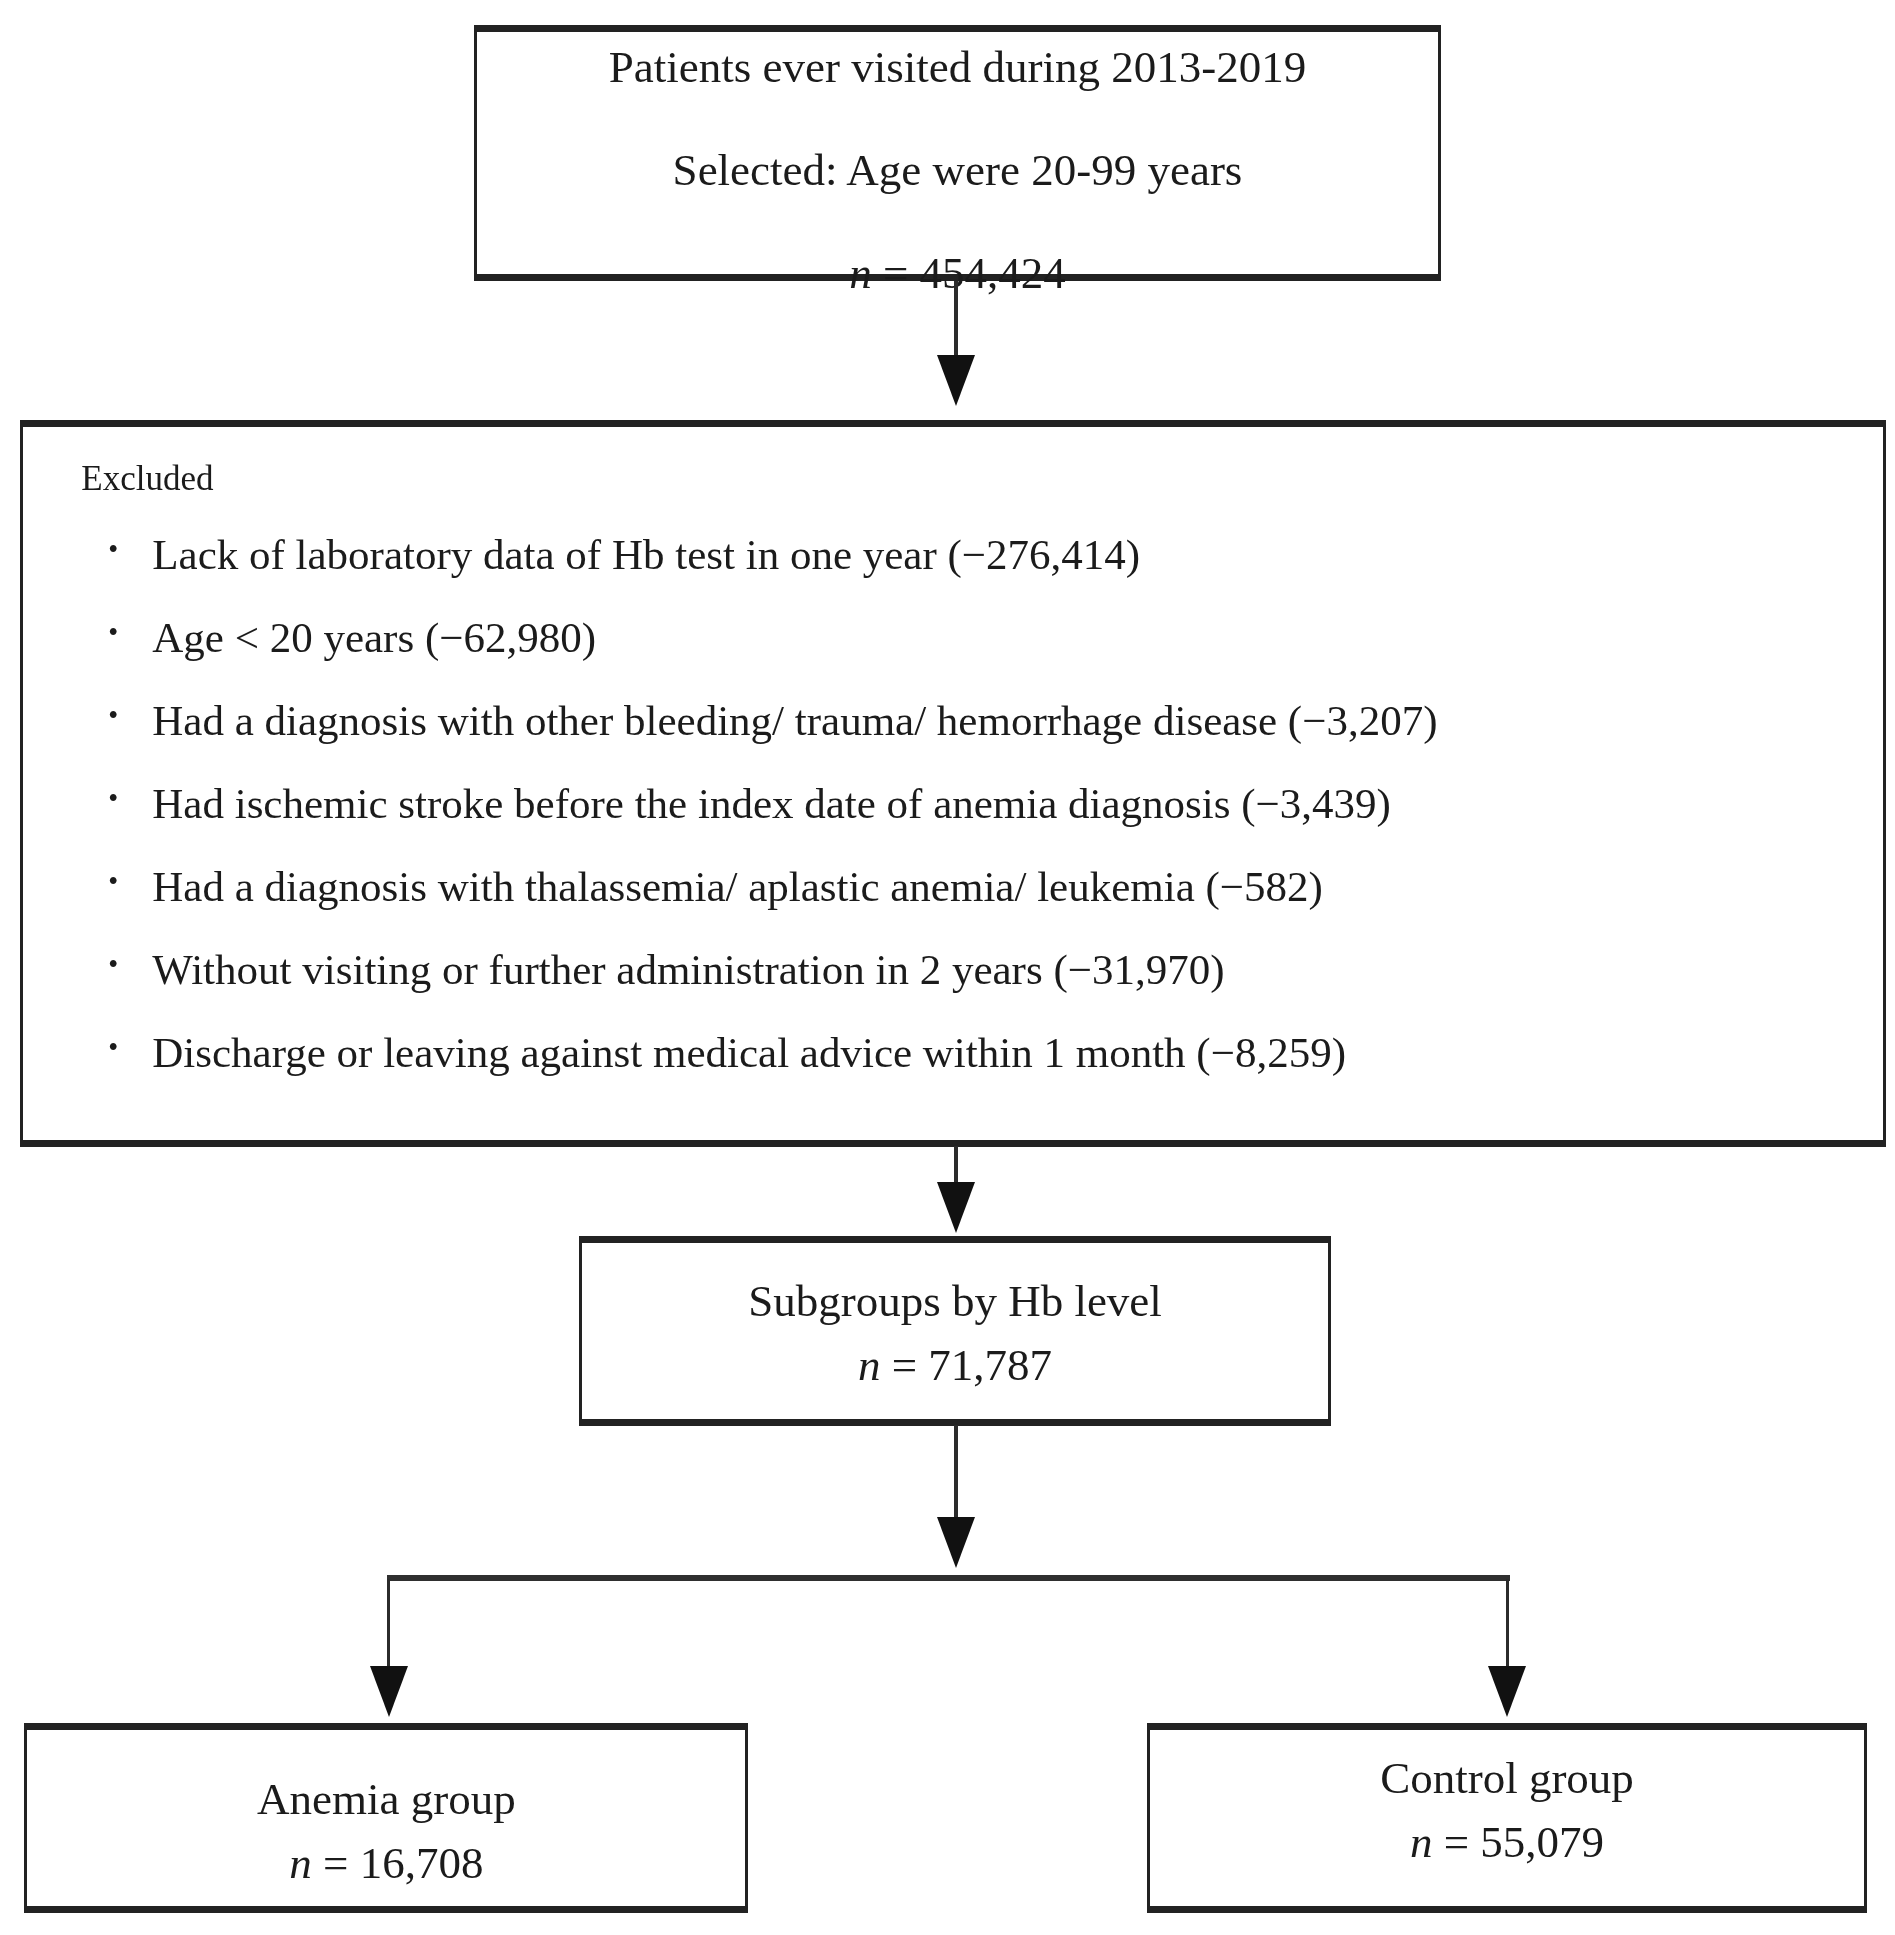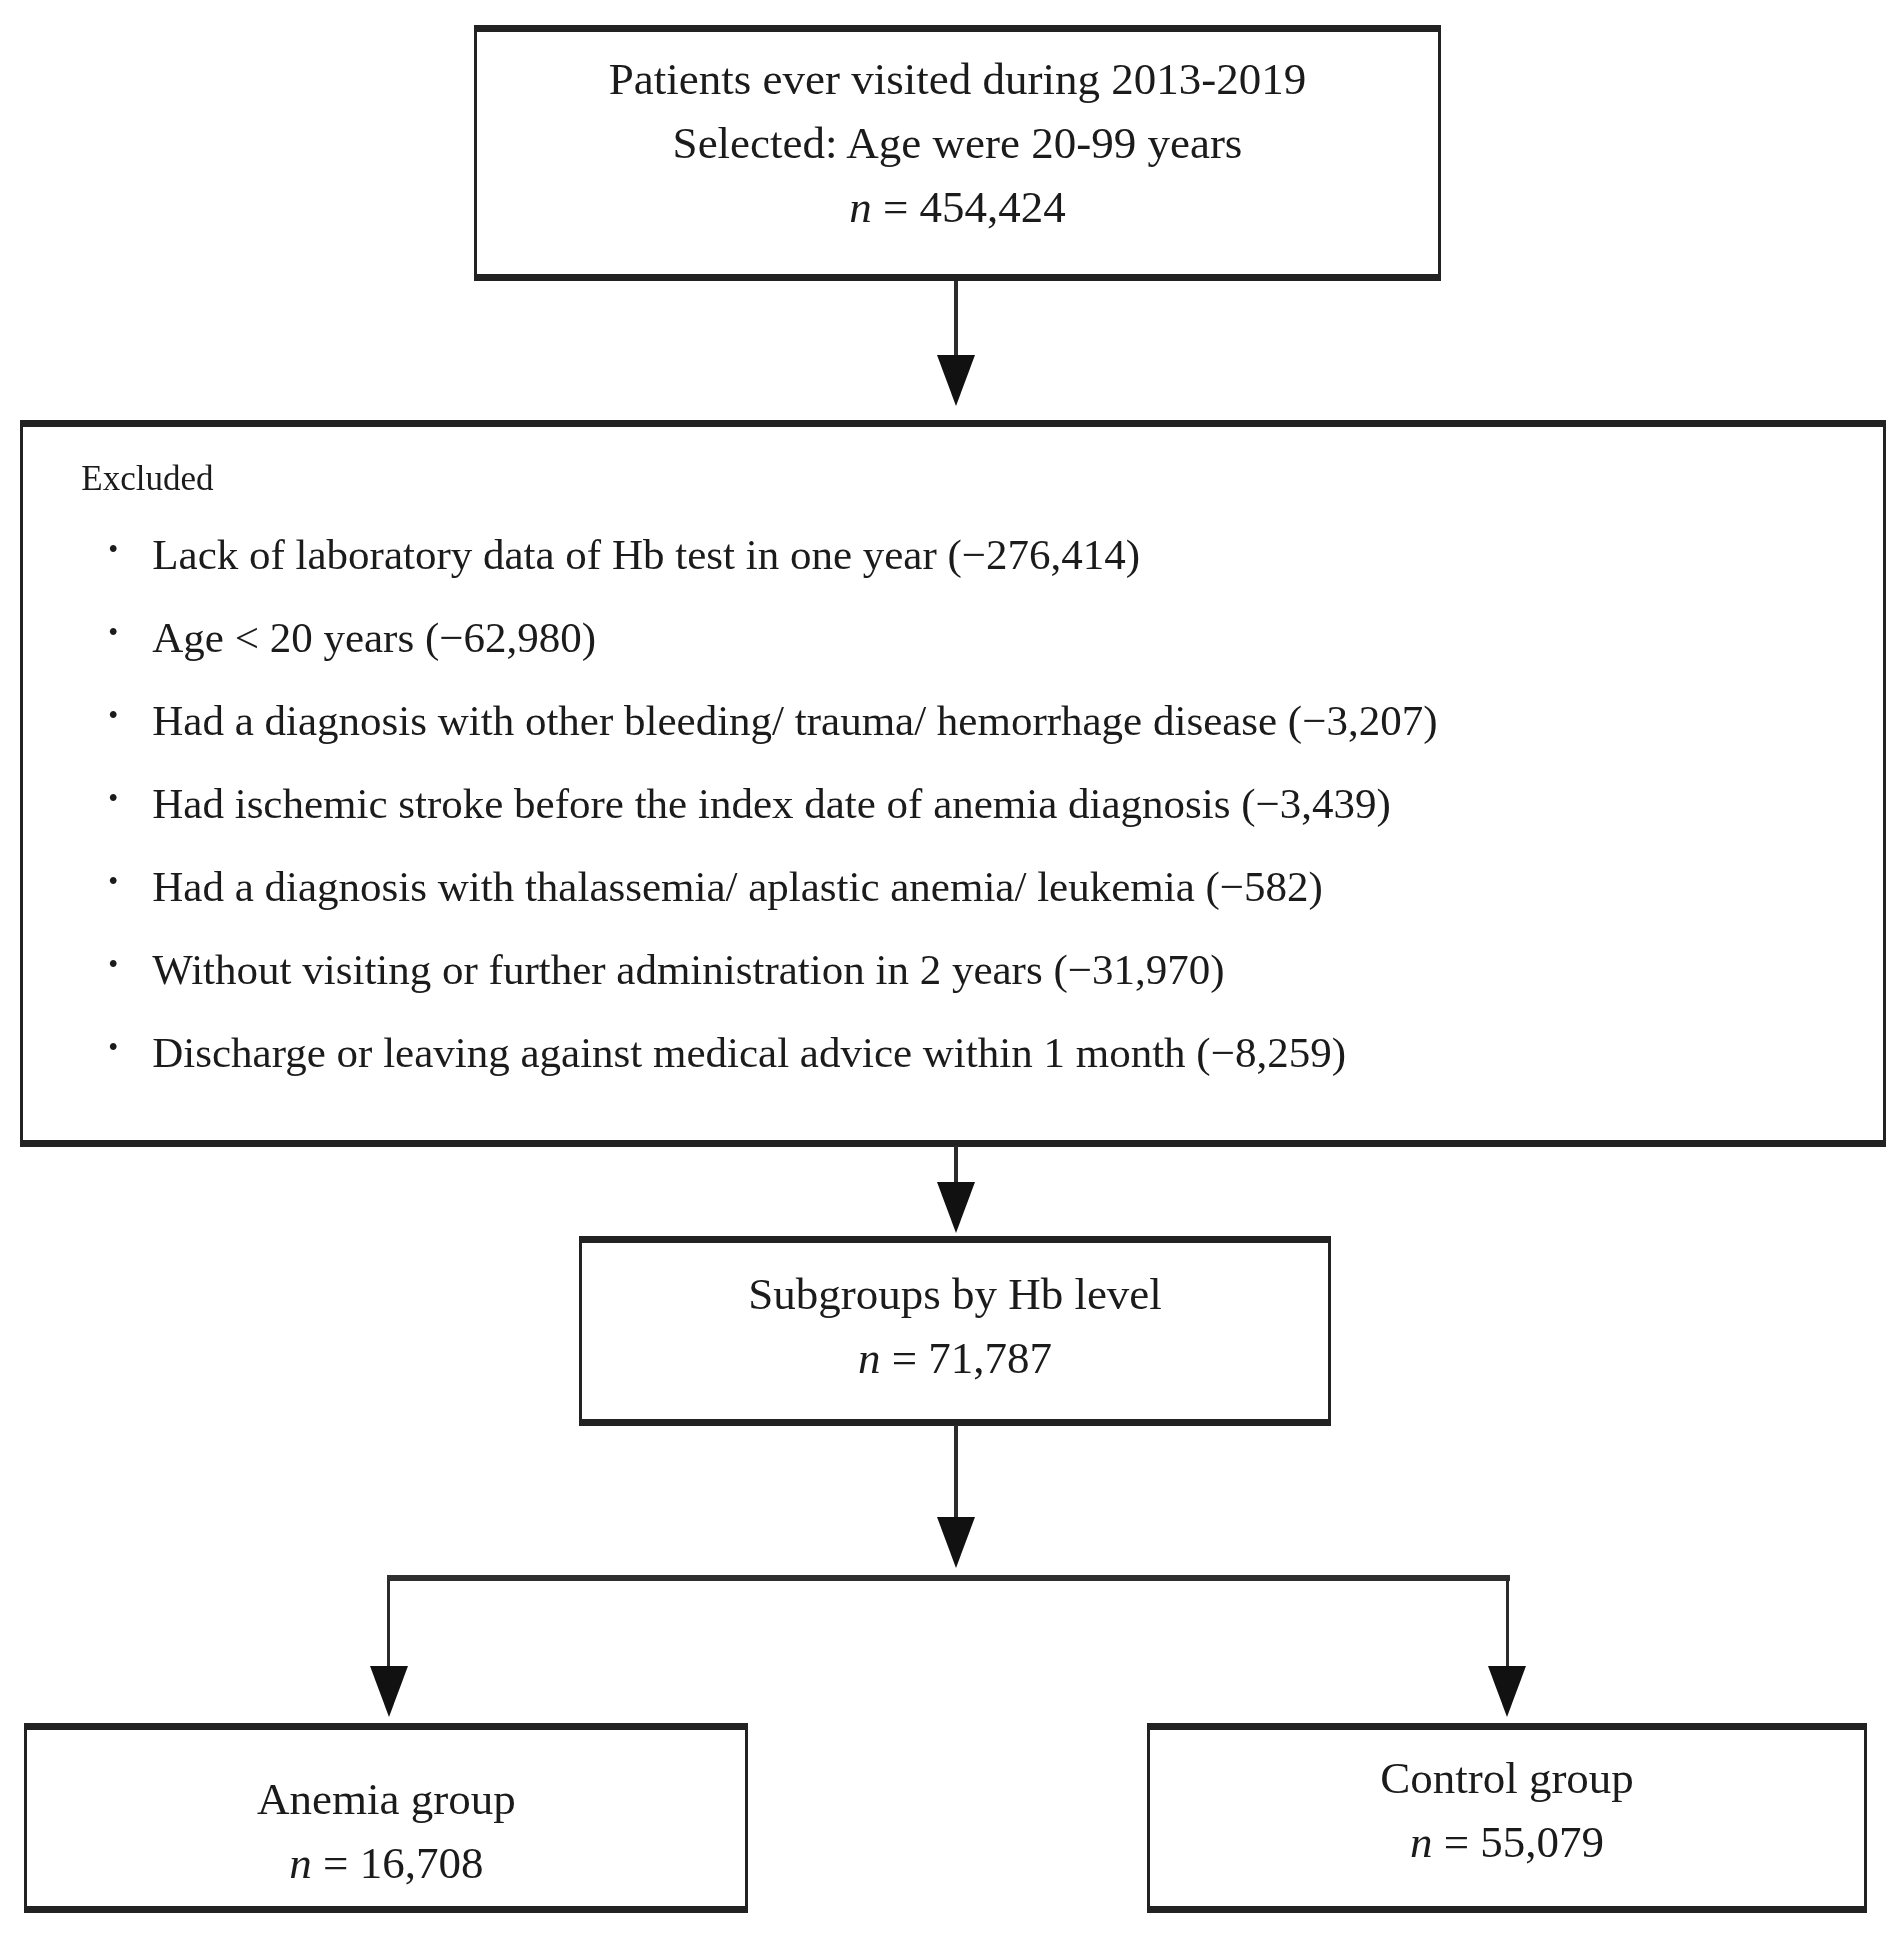--- a/index.html
+++ b/index.html
@@ -32,21 +32,21 @@
     text-align: center;
   }
   .box-line {
     font-size: 45px;
     line-height: 64px;
     white-space: nowrap;
   }
   .it { font-style: italic; }
 
   
-  #top-box { left: 474px; top: 25px; width: 967px; height: 256px; padding-top: 15px; }
+  #top-box { left: 474px; top: 25px; width: 967px; height: 256px; padding-top: 3px; gap: 39px; }
 
   
   #excluded-box {
     left: 20.3px; top: 420px; width: 1866px; height: 727px;
     padding: 19.6px 27px 0 58px;
   }
   .excluded-heading {
     font-size: 35px;
     line-height: 64px;
   }
@@ -65,21 +65,21 @@
   .bullet-dot {
     width: 44px;
     flex: 0 0 44px;
     font-size: 28.4px;
     line-height: 83px;
     transform: translateY(-5.4px);
   }
   .bullet-text { flex: 1 1 auto; }
 
   
-  #subgroups-box { left: 579px; top: 1236px; width: 752px; height: 190px; padding-top: 19px; }
+  #subgroups-box { left: 579px; top: 1236px; width: 752px; height: 190px; padding-top: 26px; }
 
   
   #anemia-box  { left: 24.4px;   top: 1723px; width: 724px; height: 190px; padding-top: 37px; }
   #control-box { left: 1147px; top: 1723px; width: 720px; height: 190px; padding-top: 16px; }
 
   
   .vline { position: absolute; width: 4.1px; background: #2b2b2b; }
   .hline { position: absolute; height: 6.1px; background: #2f2f2f; }
   .arrow-head {
     position: absolute;

